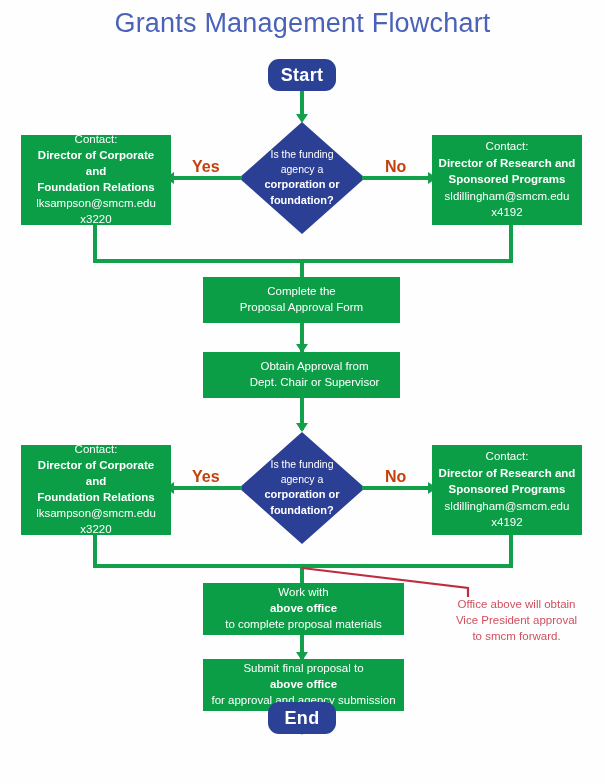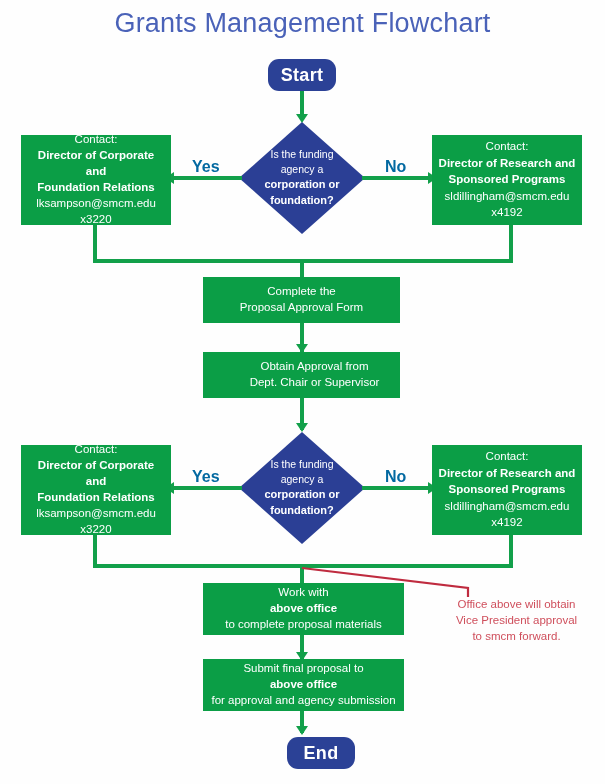--- a/index.html
+++ b/index.html
@@ -56,21 +56,21 @@
     display: flex; flex-direction: column;
     align-items: center; justify-content: center;
     color: #ffffff; font-size: 10.5px; line-height: 1.42;
     text-align: center; pointer-events: none;
   }
   .diamond-text .b { font-weight: bold; font-size: 11px; }
 
   
   .edge-label {
     position: absolute;
-    color: #0369a1;
+    color: #c2410c;
     font-size: 16px; font-weight: bold;
   }
 
   
   .gline { position: absolute; background: #12a04a; }
   .garrow { position: absolute; width: 0; height: 0; }
   .garrow.down { border-left: 6px solid transparent; border-right: 6px solid transparent; border-top: 9px solid #12a04a; }
   .garrow.left { border-top: 6px solid transparent; border-bottom: 6px solid transparent; border-right: 9px solid #12a04a; }
   .garrow.right { border-top: 6px solid transparent; border-bottom: 6px solid transparent; border-left: 9px solid #12a04a; }
 
@@ -226,17 +226,17 @@
 
   <div class="box" style="left:203px; top:659px; width:201px; height:52px;">
     <span>Submit final proposal to</span>
     <span class="b">above office</span>
     <span>for approval and agency submission</span>
   </div>
 
   <div class="gline" style="left:300px; top:711px; width:4px; height:22px;"></div>
   <div class="garrow down" style="left:296px; top:726px;"></div>
 
-  <div class="terminator" style="left:268px; top:737px; width:68px; height:32px;margin-left:19px;">
+  <div class="terminator" style="left:268px; top:702px; width:68px; height:32px;">
     <span>End</span>
   </div>
 
 </div>
 
 </body></html>

